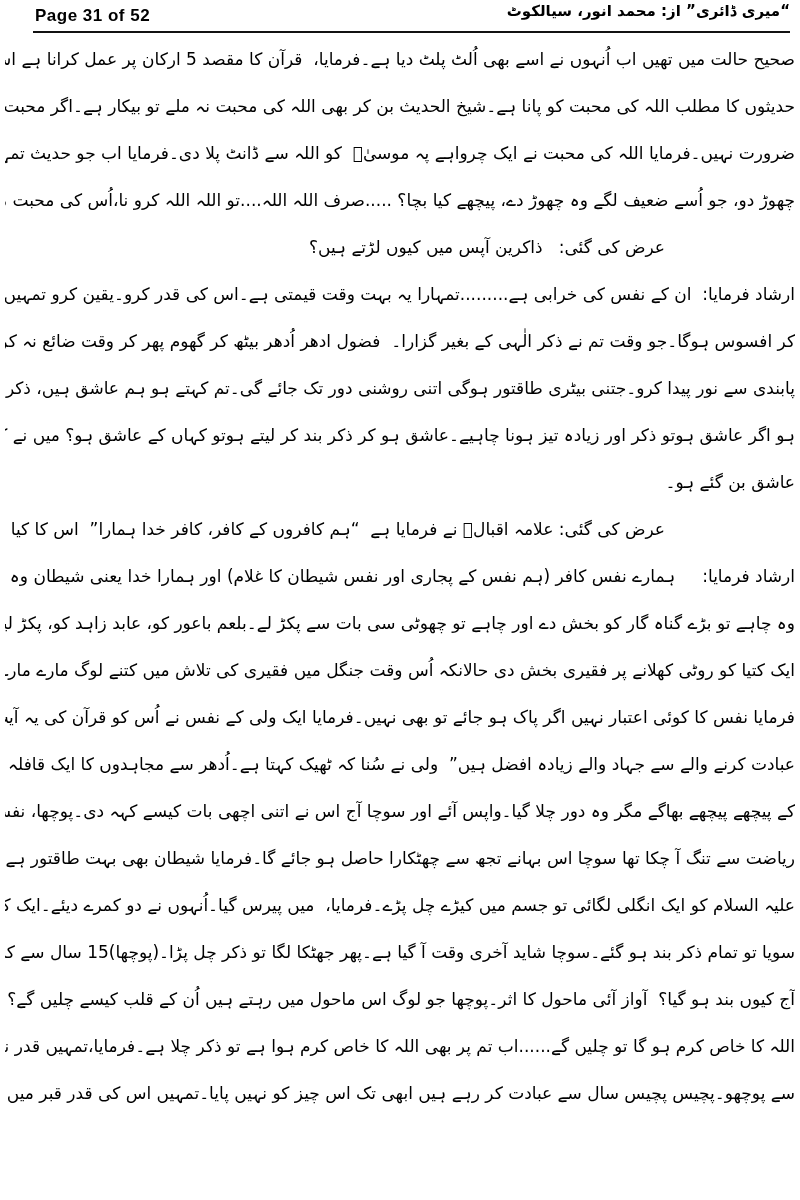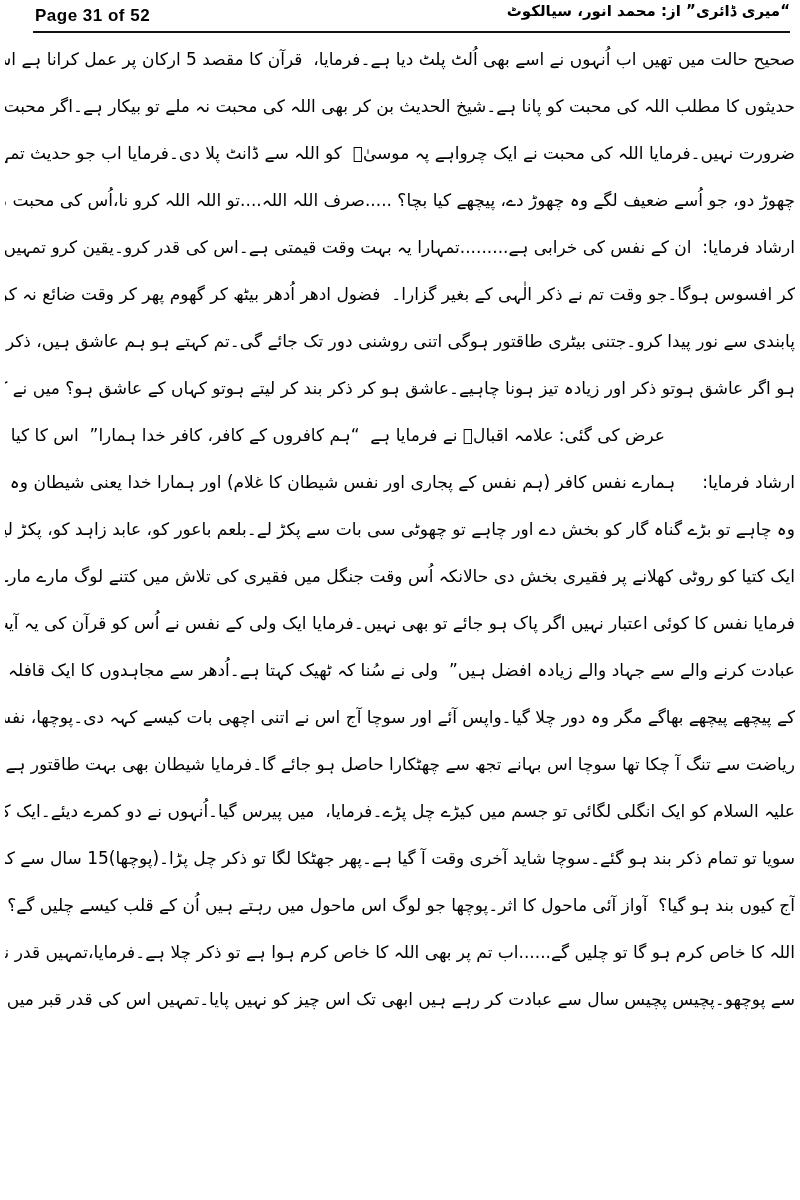--- a/index.html
+++ b/index.html
@@ -65,24 +65,26 @@
     <div class="page-label">Page 31  of 52</div>
     <div class="title-urdu">“میری ڈائری” از: محمد انور، سیالکوٹ</div>
   </div>
   <div class="rule top"></div>
 
   <div class="body-text">
       <div class="line full">صحیح حالت میں تھیں اب اُنہوں نے اسے بھی اُلٹ پلٹ دیا ہے۔فرمایا،&nbsp; قرآن کا مقصد 5 ارکان پر عمل کرانا ہے اس طرح تمام</div>
       <div class="line full">حدیثوں کا مطلب اللہ کی محبت کو پانا ہے۔شیخ الحدیث بن کر بھی اللہ کی محبت نہ ملے تو بیکار ہے۔اگر محبت مل جائے تو حدیثوں کی</div>
       <div class="line full">ضرورت نہیں۔فرمایا اللہ کی محبت نے ایک چرواہے پہ موسیٰؑ&nbsp; کو اللہ سے ڈانٹ پلا دی۔فرمایا اب جو حدیث تمہیں ضعیف لگے تم</div>
       <div class="line full">چھوڑ دو، جو اُسے ضعیف لگے وہ چھوڑ دے، پیچھے کیا بچا؟ .....صرف اللہ اللہ....تو اللہ اللہ کرو نا،اُس کی محبت میں آ جاؤ گے۔</div>
+      <div class="line question">عرض کی گئی:&nbsp;&nbsp; ذاکرین آپس میں کیوں لڑتے ہیں؟</div>
       <div class="line full">ارشاد فرمایا:&nbsp; ان کے نفس کی خرابی ہے.........تمہارا یہ بہت وقت قیمتی ہے۔اس کی قدر کرو۔یقین کرو تمہیں جنت میں جا</div>
       <div class="line full">کر افسوس ہوگا۔جو وقت تم نے ذکر الٰہی کے بغیر گزارا۔&nbsp; فضول ادھر اُدھر بیٹھ کر گھوم پھر کر وقت ضائع نہ کرو۔ذکر و فکر اور نماز کی</div>
       <div class="line full">پابندی سے نور پیدا کرو۔جتنی بیٹری طاقتور ہوگی اتنی روشنی دور تک جائے گی۔تم کہتے ہو ہم عاشق ہیں، ذکر و فکر اور نماز چھوڑ بیٹھتے</div>
       <div class="line full">ہو اگر عاشق ہوتو ذکر اور زیادہ تیز ہونا چاہیے۔عاشق ہو کر ذکر بند کر لیتے ہوتو کہاں کے عاشق ہو؟ میں نے کوئی تمہیں کہا ہے کہ تم</div>
+      <div class="line short">عاشق بن گئے ہو۔</div>
       <div class="line question">عرض کی گئی: علامہ اقبالؒ نے فرمایا ہے &nbsp;“ہم کافروں کے کافر، کافر خدا ہمارا”&nbsp; اس کا کیا مطلب؟</div>
       <div class="line full">ارشاد فرمایا:&nbsp;&nbsp;&nbsp;&nbsp; ہمارے نفس کافر (ہم نفس کے پجاری اور نفس شیطان کا غلام) اور ہمارا خدا یعنی شیطان وہ کافر۔&nbsp; فرمایا</div>
       <div class="line full">وہ چاہے تو بڑے گناہ گار کو بخش دے اور چاہے تو چھوٹی سی بات سے پکڑ لے۔بلعم باعور کو، عابد زاہد کو، پکڑ لیا اور علامہ اقبالؒ کو</div>
       <div class="line full">ایک کتیا کو روٹی کھلانے پر فقیری بخش دی حالانکہ اُس وقت جنگل میں فقیری کی تلاش میں کتنے لوگ مارے مارے پھر رہے تھے۔</div>
       <div class="line full">فرمایا نفس کا کوئی اعتبار نہیں اگر پاک ہو جائے تو بھی نہیں۔فرمایا ایک ولی کے نفس نے اُس کو قرآن کی یہ آیت سنائی &nbsp;“بیٹھ کر</div>
       <div class="line full">عبادت کرنے والے سے جہاد والے زیادہ افضل ہیں”&nbsp; ولی نے سُنا کہ ٹھیک کہتا ہے۔اُدھر سے مجاہدوں کا ایک قافلہ گزرا وہ اُس</div>
       <div class="line full">کے پیچھے پیچھے بھاگے مگر وہ دور چلا گیا۔واپس آئے اور سوچا آج اس نے اتنی اچھی بات کیسے کہہ دی۔پوچھا، نفس بولا میں تیری</div>
       <div class="line full">ریاضت سے تنگ آ چکا تھا سوچا اس بہانے تجھ سے چھٹکارا حاصل ہو جائے گا۔فرمایا شیطان بھی بہت طاقتور ہے،اُس نے ایوب</div>
       <div class="line full">علیہ السلام کو ایک انگلی لگائی تو جسم میں کیڑے چل پڑے۔فرمایا،&nbsp; میں پیرس گیا۔اُنہوں نے دو کمرے دیئے۔ایک کمرے میں</div>
       <div class="line full">سویا تو تمام ذکر بند ہو گئے۔سوچا شاید آخری وقت آ گیا ہے۔پھر جھٹکا لگا تو ذکر چل پڑا۔(پوچھا)15 سال سے کبھی بند نہ ہوا تھا</div>

